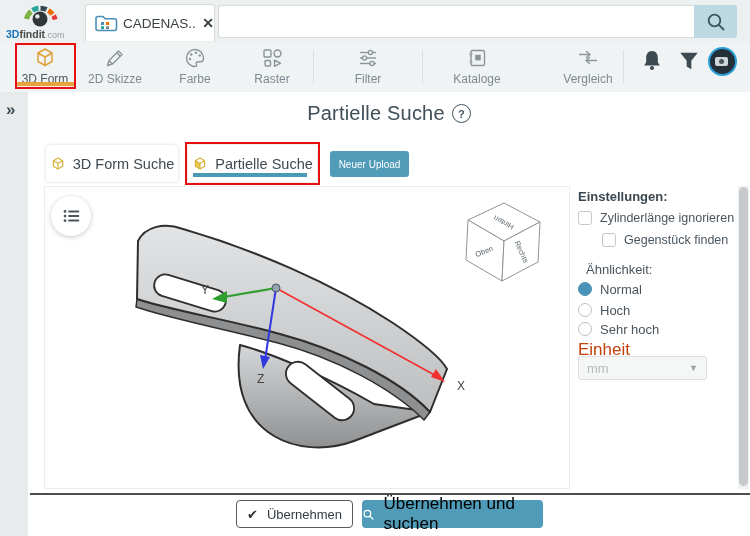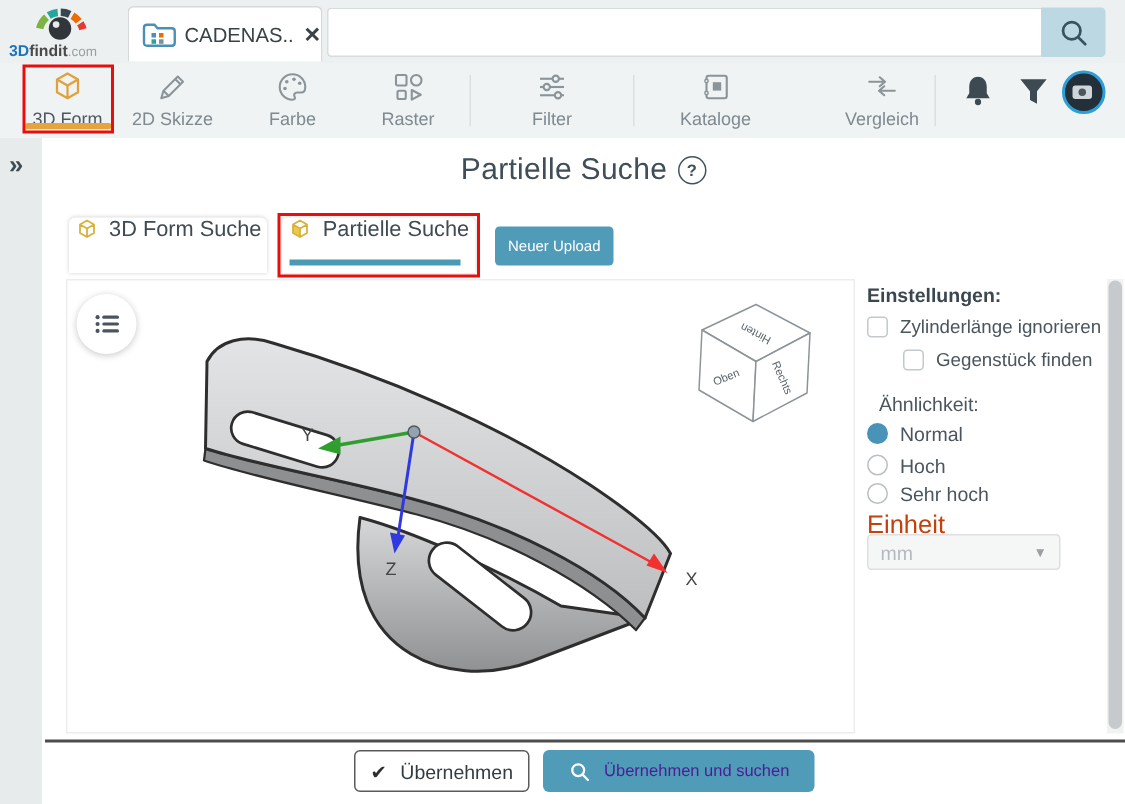--- a/index.html
+++ b/index.html
@@ -47,21 +47,21 @@
   .help-circle{display:inline-flex;align-items:center;justify-content:center;width:17px;height:17px;
                border:1.5px solid #42525b;border-radius:50%;font-size:11px;font-weight:bold;color:#42525b;
                margin-left:7px;vertical-align:middle;cursor:pointer;}
 
   
   .left-strip{left:0;top:92px;width:28px;height:444px;background:#e8ebeb;}
   .chevron{left:6px;top:100px;font-size:17px;font-weight:bold;color:#3e4d54;cursor:pointer;}
 
   
   .dtab{height:37px;background:#fff;border-radius:4px 4px 0 0;box-shadow:0 0 3px rgba(0,0,0,.18);
-        display:flex;align-items:flex-start;justify-content:center;cursor:pointer;}
+        display:flex;align-items:center;justify-content:center;cursor:pointer;}
   .dtab .txt{font-size:14.5px;color:#3f4a52;margin-left:7px;white-space:nowrap;}
   .dtab1{left:46px;top:145px;width:132px;}
   .dtab2{left:188px;top:145px;width:129px;}
   .teal-underline{left:193px;top:173px;width:114px;height:3.5px;background:#4a9ab5;z-index:5;}
   .anno-tab{left:185px;top:142px;width:135px;height:43px;border:2px solid #e90e0e;box-sizing:border-box;pointer-events:none;z-index:30;}
   .upload-btn{left:330px;top:151px;width:79px;height:26px;background:#4f9bb8;border-radius:3px;color:#fff;
               font-size:10px;display:flex;align-items:center;justify-content:center;cursor:pointer;}
 
   
   .viewport{left:44px;top:186px;width:526px;height:303px;background:#fff;border:1px solid #eceeee;box-sizing:border-box;}
@@ -93,21 +93,21 @@
   .scroll-thumb{position:absolute;left:1px;top:1px;width:9px;height:299px;background:#c6cacc;border-radius:5px;cursor:pointer;}
 
   
   .footer-divider{left:30px;top:493px;width:720px;height:2px;background:#4d4d4d;}
   .btn-apply{left:236px;top:500px;width:117px;height:28px;background:#fff;border:1.5px solid #5a5a5a;border-radius:4px;
              box-sizing:border-box;display:flex;align-items:center;justify-content:center;cursor:pointer;}
   .btn-apply .ck{font-size:13px;color:#2e2e2e;margin-right:9px;}
   .btn-apply .txt{font-size:13px;color:#343c42;}
   .btn-apply-search{left:362px;top:500px;width:181px;height:28px;background:#4f9bb8;border-radius:4px;
              display:flex;align-items:center;justify-content:center;cursor:pointer;}
-  .btn-apply-search .txt{font-size:11px;color:#4c1d95;margin-left:9px;}
+  .btn-apply-search .txt{font-size:17px;color:#000000;margin-left:9px;}
 </style>
 </head>
 <body>
 
 <div class="screen">
 
   <div class="abs topbar"></div>
 
   <svg class="abs logo" width="74" height="40" viewBox="0 0 74 40">
     <g fill="none" stroke-width="5" stroke-linecap="butt">

